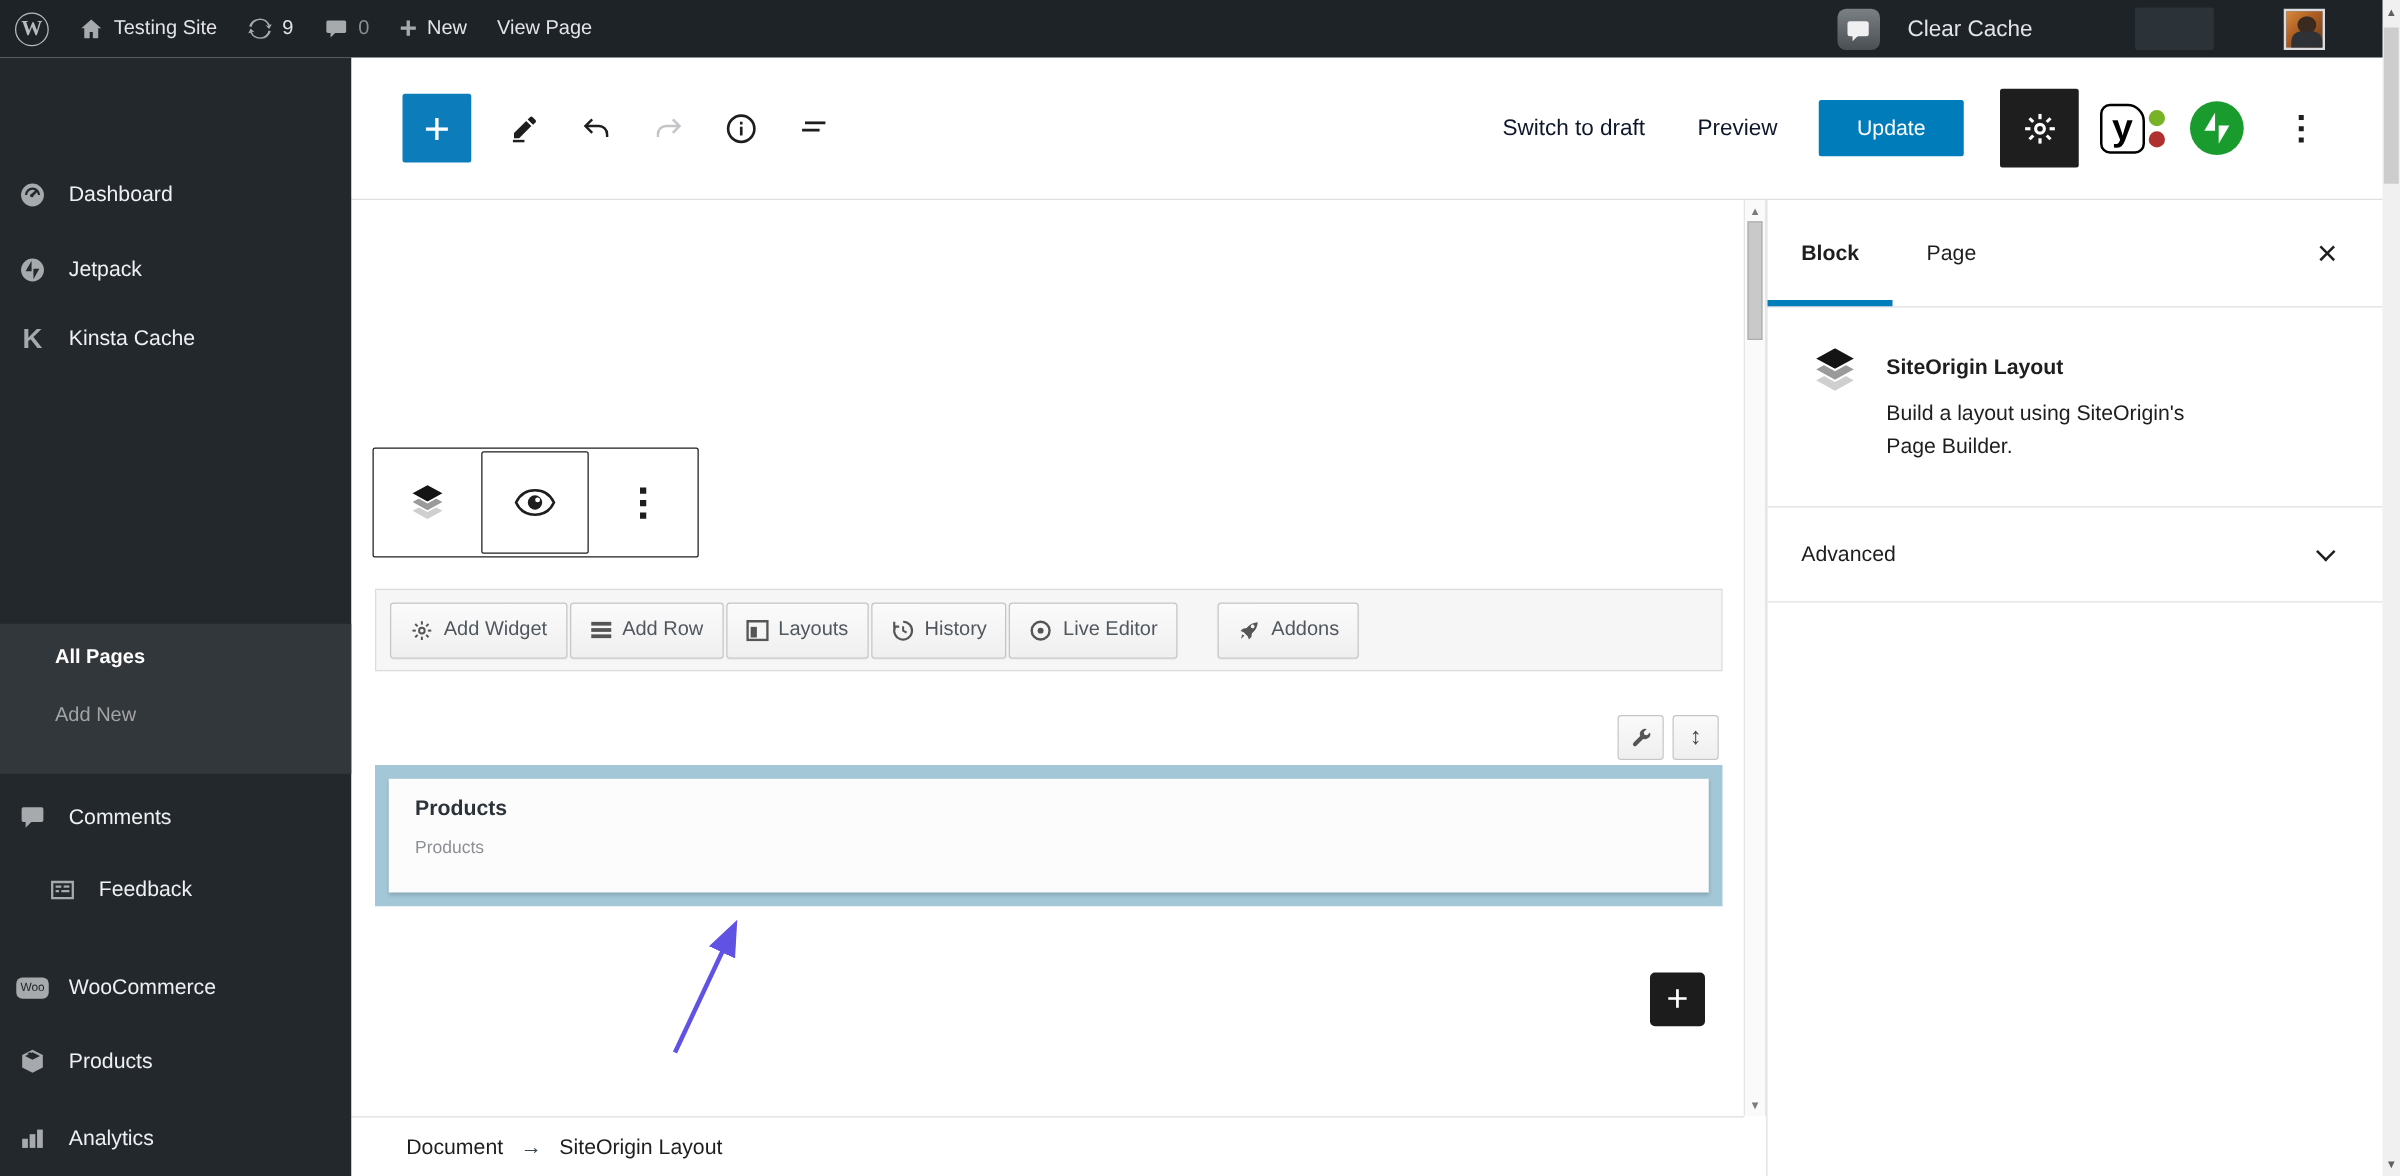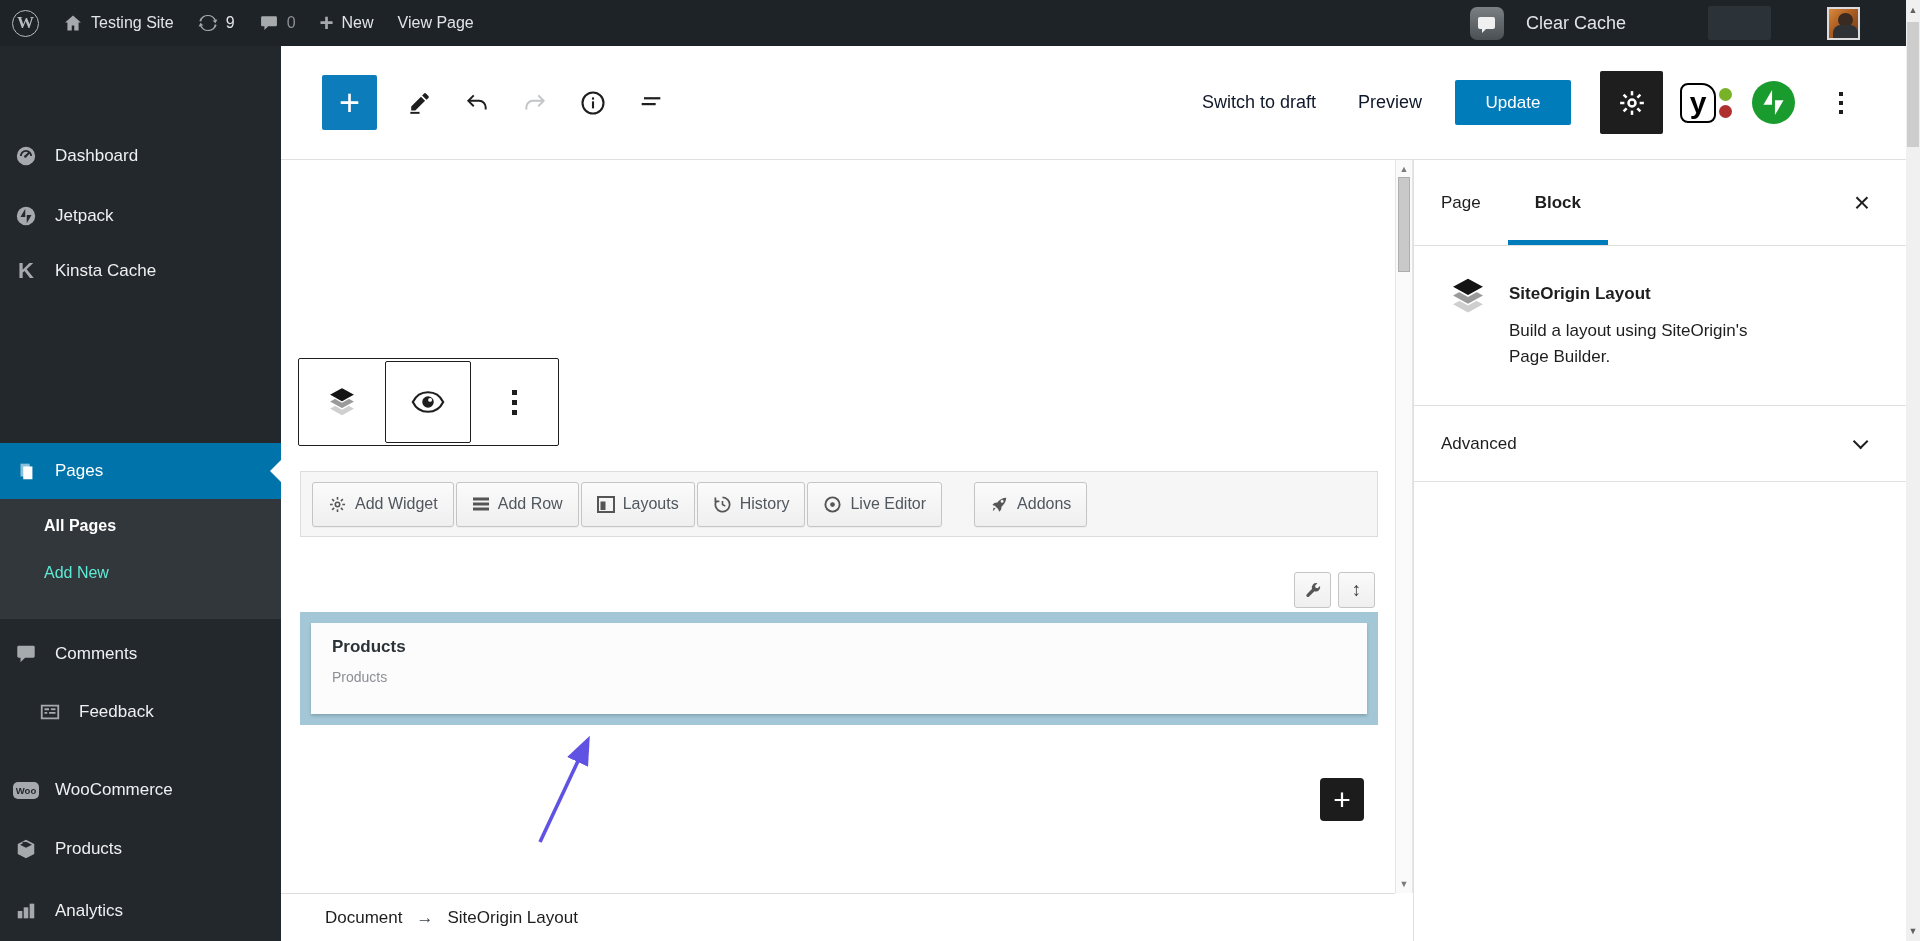--- a/index.html
+++ b/index.html
@@ -22,24 +22,24 @@
   #ab-avatar::after { content:""; position:absolute; left:4px; top:16px; width:25px; height:16px; border-radius:8px 8px 0 0; background:#2e3136; }
 
   
   #sidebar { position:absolute; left:0; top:46px; width:281px; height:895px; background:#23282d; z-index:30; }
   .menu-item { position:absolute; left:0; width:281px; height:44px; display:flex; align-items:center; color:#eef0f1; font-size:17px; cursor:pointer; }
   .menu-item .mi-icon { width:24px; height:24px; margin:0 17px 0 14px; color:#a7aaad; display:flex; align-items:center; justify-content:center; flex:none; }
   .menu-item.active-root { background:#0073aa; height:56px; color:#fff; }
   .menu-item.active-root .mi-icon { color:#fff; }
   .menu-arrow-notch { position:absolute; right:0; top:50%; transform:translateY(-50%); width:0; height:0; border:11px solid transparent; border-right:11px solid #ffffff; }
   #submenu-panel { position:absolute; left:0; top:453px; width:281px; height:120px; background:#32373c; }
-  .submenu-item { position:absolute; left:44px; font-size:16px; color:#5eead4; cursor:pointer; }
+  .submenu-item { position:absolute; left:44px; font-size:16px; color:#a3a3a3; cursor:pointer; }
   .submenu-item.active-sub { color:#fff; font-weight:bold; }
   .kinsta-k { font-size:22px; font-weight:bold; font-family:"Liberation Sans",sans-serif; }
-  .woo-badge { font-size:9.5px; font-weight:bold; background:#a7aaad; color:#23282d; border-radius:5px; padding:3px 3px; position:relative; }
+  .woo-badge { font-size:9.5px; font-weight:normal; background:#a7aaad; color:#23282d; border-radius:5px; padding:3px 3px; position:relative; }
   .woo-badge::after { content:""; position:absolute; left:5px; bottom:-4px; border:4px solid transparent; border-top-color:#a7aaad; }
 
   
   #main { position:absolute; left:281px; top:46px; width:1625px; height:895px; background:#fff; }
 
   
   #editor-header { position:absolute; left:0; top:0; width:1625px; height:114px; background:#fff; border-bottom:1px solid #e0e0e0; display:flex; align-items:center; }
   #inserter-btn { width:55px; height:55px; background:#0d7cba; border-radius:2px; margin-left:41px; color:#fff; font-size:36px; font-weight:300; display:flex; align-items:center; justify-content:center; cursor:pointer; }
   .hdr-tool { width:48px; height:48px; display:flex; align-items:center; justify-content:center; cursor:pointer; color:#1e1e1e; }
   .hdr-tool.disabled { color:#c3c4c7; }
@@ -195,30 +195,20 @@
     <span>Jetpack</span>
   </div>
 
   <div class="menu-item" style="top:203px;">
     <span class="mi-icon kinsta-k">K</span>
     <span>Kinsta Cache</span>
   </div>
 
 
 
-  <div class="menu-item active-root" style="top:397px;">
-    <span class="mi-icon">
-      <svg width="22" height="22" viewBox="0 0 24 24" fill="currentColor">
-          <path d="M6 4h10v14H6z" opacity=".55"></path>
-          <path d="M9 7h10v14H9z" fill="#fff"></path>
-        </svg>
-    </span>
-    <span>Pages</span>
-    <span class="menu-arrow-notch"></span>
-  </div>
 
   <div id="submenu-panel">
     <div class="submenu-item active-sub" style="top:18px;">All Pages</div>
     <div class="submenu-item" style="top:65px;">Add New</div>
   </div>
 
   <div class="menu-item" style="top:586px;">
     <span class="mi-icon">
       <svg width="22" height="22" viewBox="0 0 24 24" fill="currentColor">
           <path d="M4 3h16a1.5 1.5 0 0 1 1.5 1.5v10A1.5 1.5 0 0 1 20 16h-9l-5 5v-5H4a1.5 1.5 0 0 1-1.5-1.5v-10A1.5 1.5 0 0 1 4 3z"></path>
@@ -480,22 +470,22 @@
   </div>
 
   <div id="content-scrollbar">
     <span class="sb-arrow" style="top:4px;">▲</span>
     <div id="content-thumb"></div>
     <span class="sb-arrow" style="bottom:4px;">▼</span>
   </div>
 
   <div id="right-panel">
     <div id="panel-tabs">
+      <div class="panel-tab active">Block</div>
       <div class="panel-tab">Page</div>
-      <div class="panel-tab active">Block</div>
     </div>
     <div id="panel-close">×</div>
 
     <div id="block-card">
       <span class="bc-icon">
         <svg width="40" height="40" viewBox="0 0 24 24">
             <polygon points="12,11.5 22,17 12,22.5 2,17" fill="#cfcfcf" stroke="#fff" stroke-width="1"></polygon>
             <polygon points="12,6.2 22,11.7 12,17.2 2,11.7" fill="#9a9a9a" stroke="#fff" stroke-width="1"></polygon>
             <polygon points="12,1 22,6.5 12,12 2,6.5" fill="#141414" stroke="#fff" stroke-width="1"></polygon>
           </svg>

